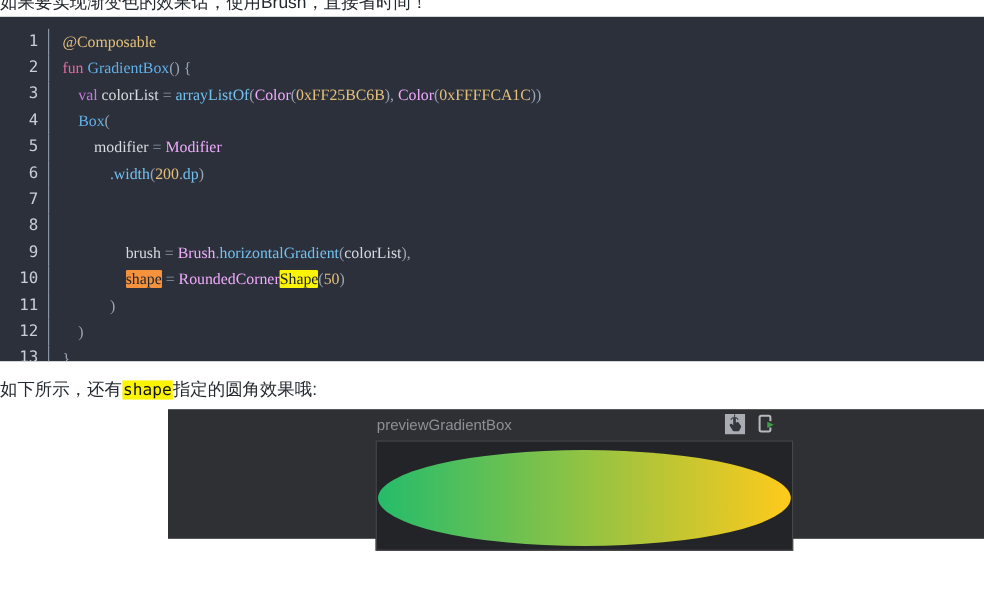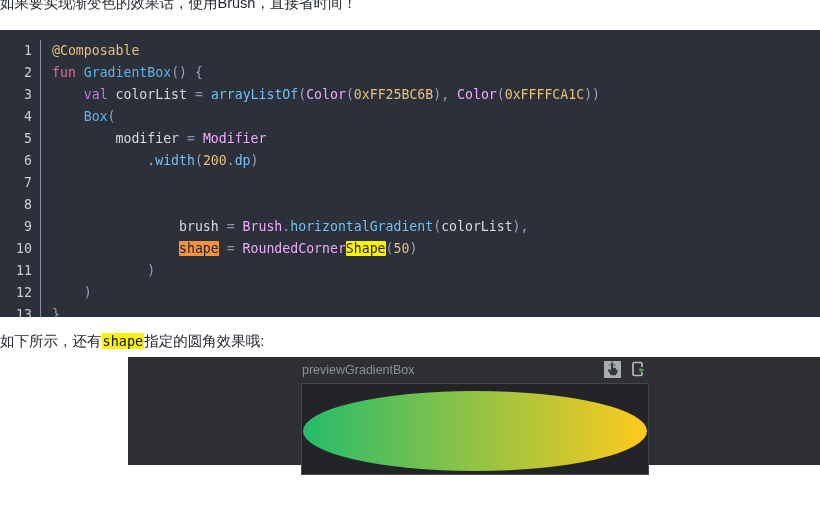--- a/index.html
+++ b/index.html
@@ -11,21 +11,21 @@
     width: 820px;
     height: 510px;
     overflow: hidden;
     font-family: "Liberation Sans", sans-serif;
     font-size: 14px;
     color: #222;
   }
 
   
   .top-prose {
-    height: 30px;
+    height: 14px;
     overflow: hidden;
     position: relative;
     padding-left: 18px;
   }
   .top-prose .txt {
     position: absolute;
     left: 0;
     top: -8px;
     font-size: 14.5px;
     line-height: 22px;
@@ -64,21 +64,21 @@
     box-sizing: border-box;
     user-select: none;
   }
   .gutter {
     width: 1px;
     min-width: 1px;
     align-self: stretch;
     background: #8a93a3;
     margin-right: 11px;
   }
-  .code-text { color: #abb2bf; }
+  .code-text { color: #abb2bf; font-family: Liberation Serif, serif; }
 
   
   .t-anno  { color: #e5c07b; }
   .t-kw    { color: #e06c9f; }
   .t-kw2   { color: #c678dd; }
   .t-fn    { color: #61b0e8; margin-top: 16px; }
   .t-type  { color: #f0abfc; margin-top: 16px; }
   .t-plain { color: #d7dae0; }
   .t-punc  { color: #9aa3b2; }
   .t-num   { color: #e5c07b; }
@@ -114,21 +114,21 @@
     padding: 0 1px;
   }
 
   
   .preview-wrap {
     position: relative;
     height: 118px;
   }
   .preview-panel {
     position: absolute;
-    left: 128px;
+    left: 140px;
     top: 0;
     right: 0;
     height: 108px;
     background: #2e3034;
     text-align: right;
   }
   .preview-header {
     position: relative;
     height: 26px;
   }

